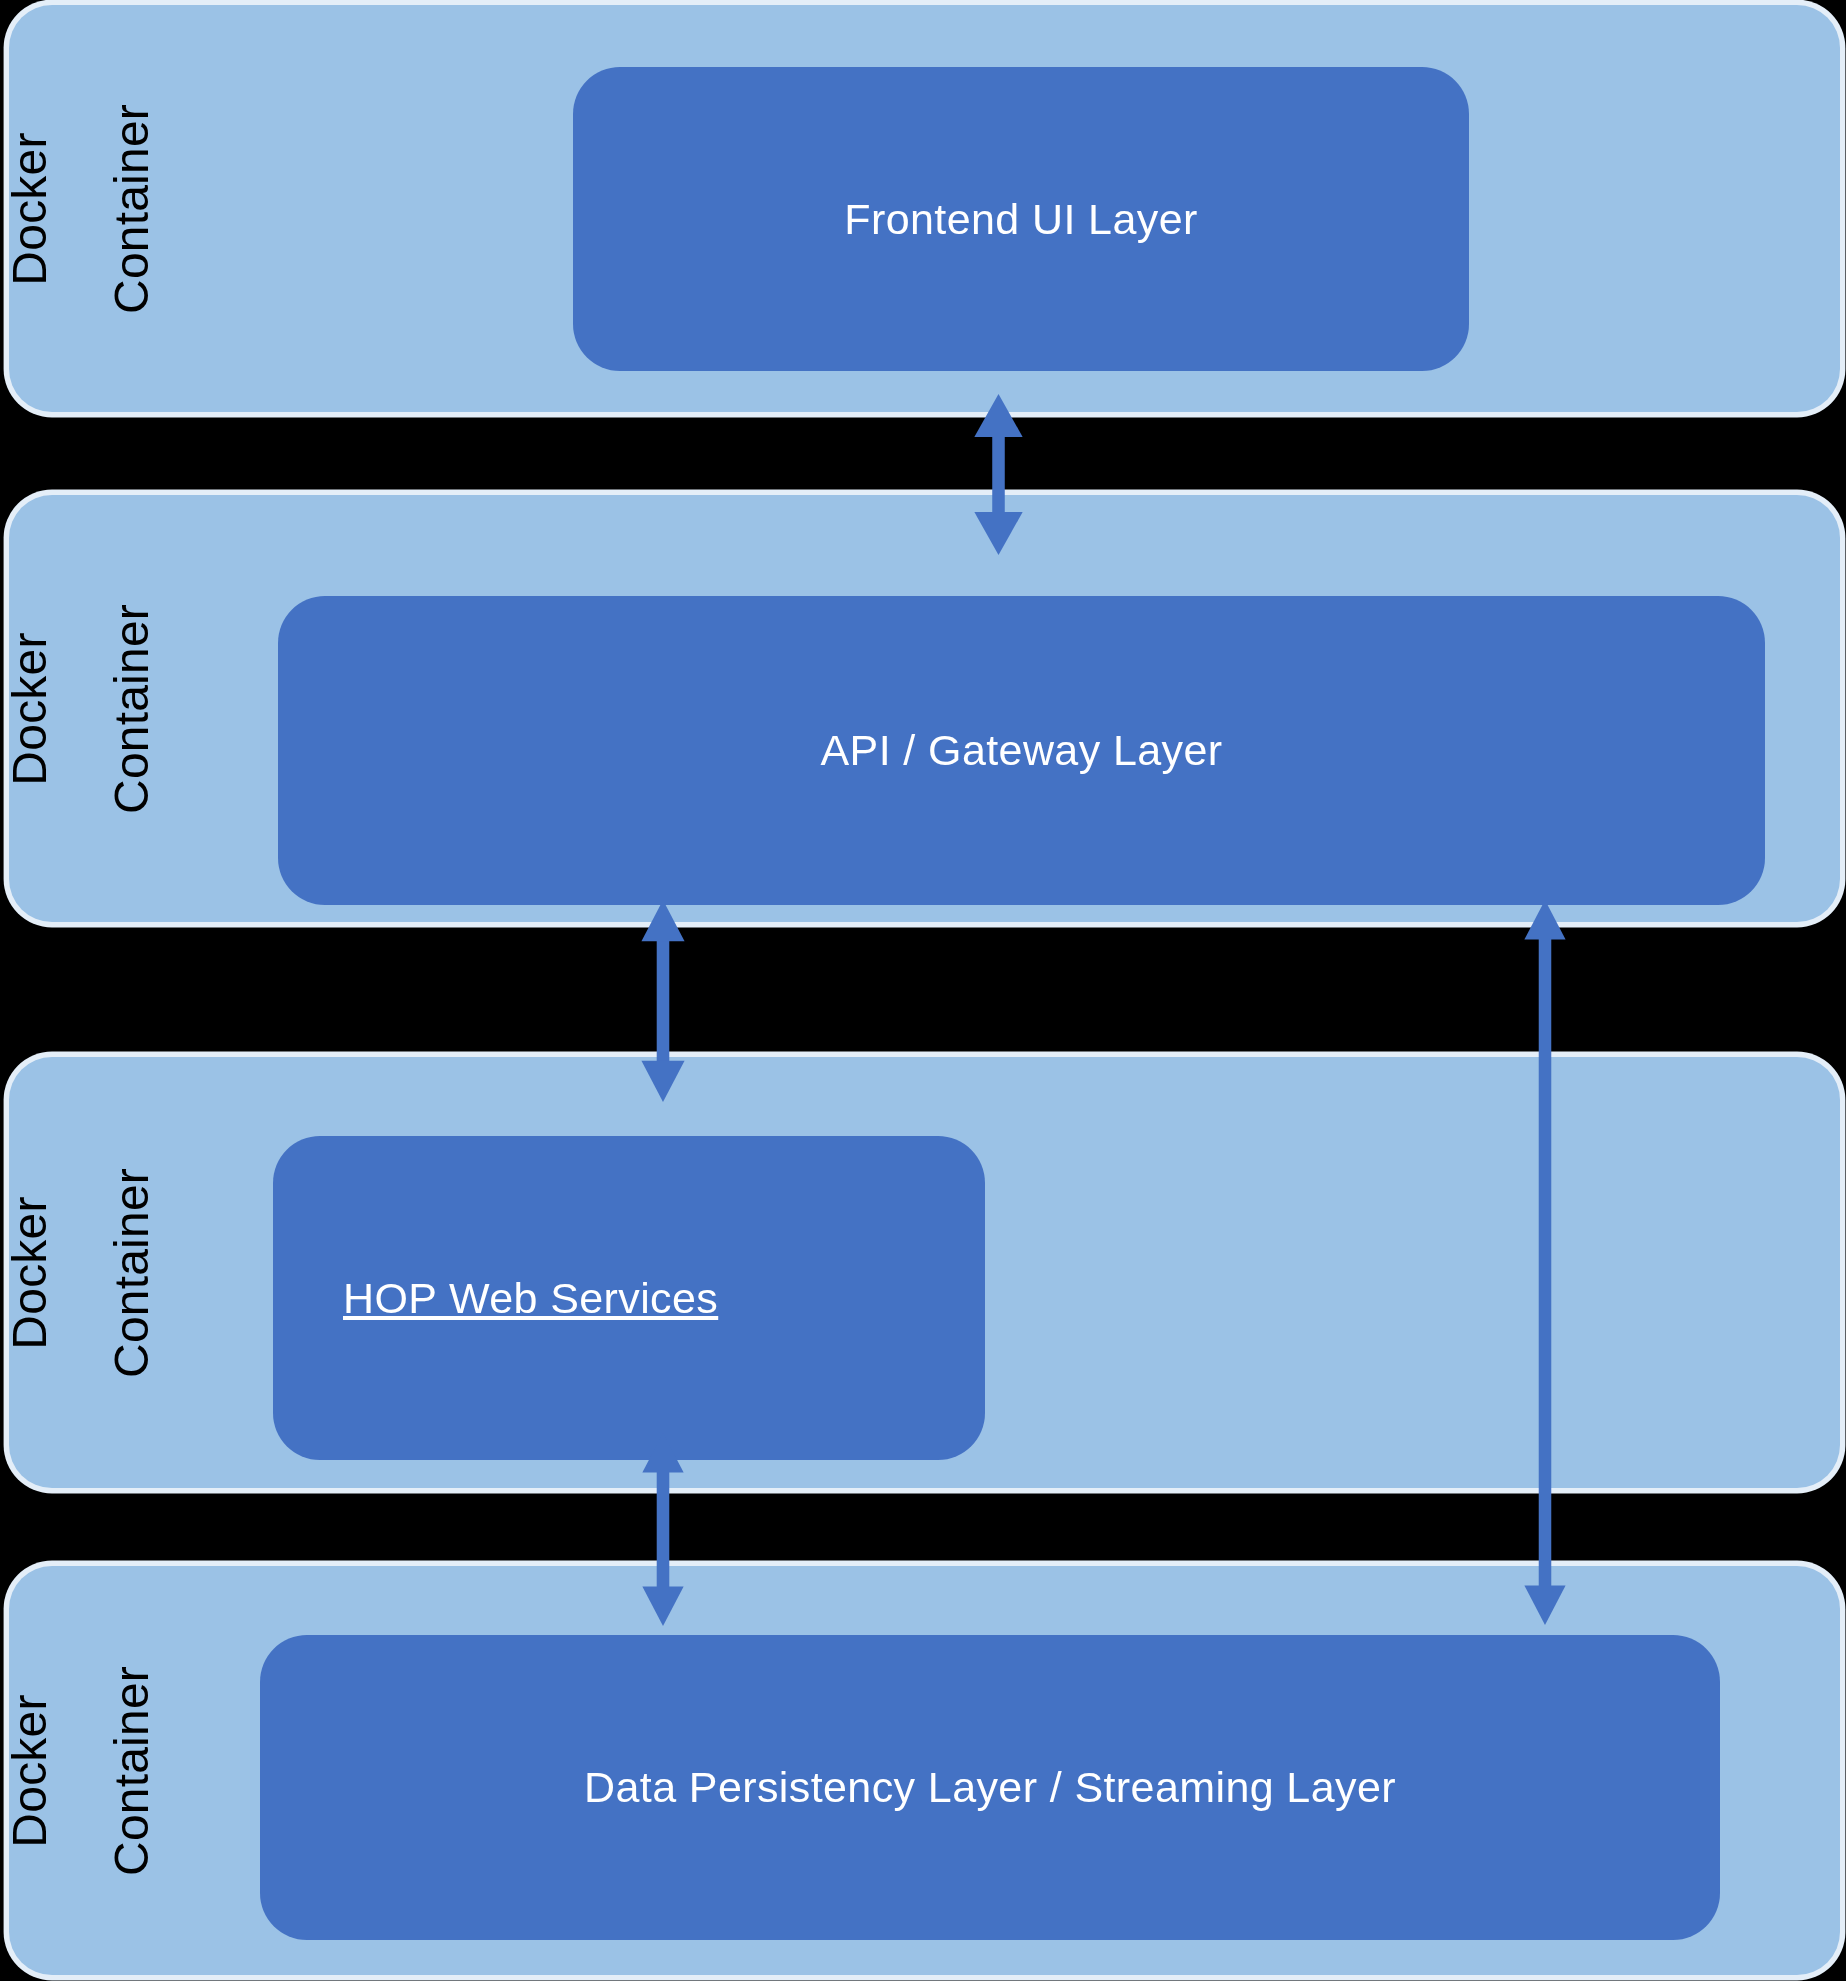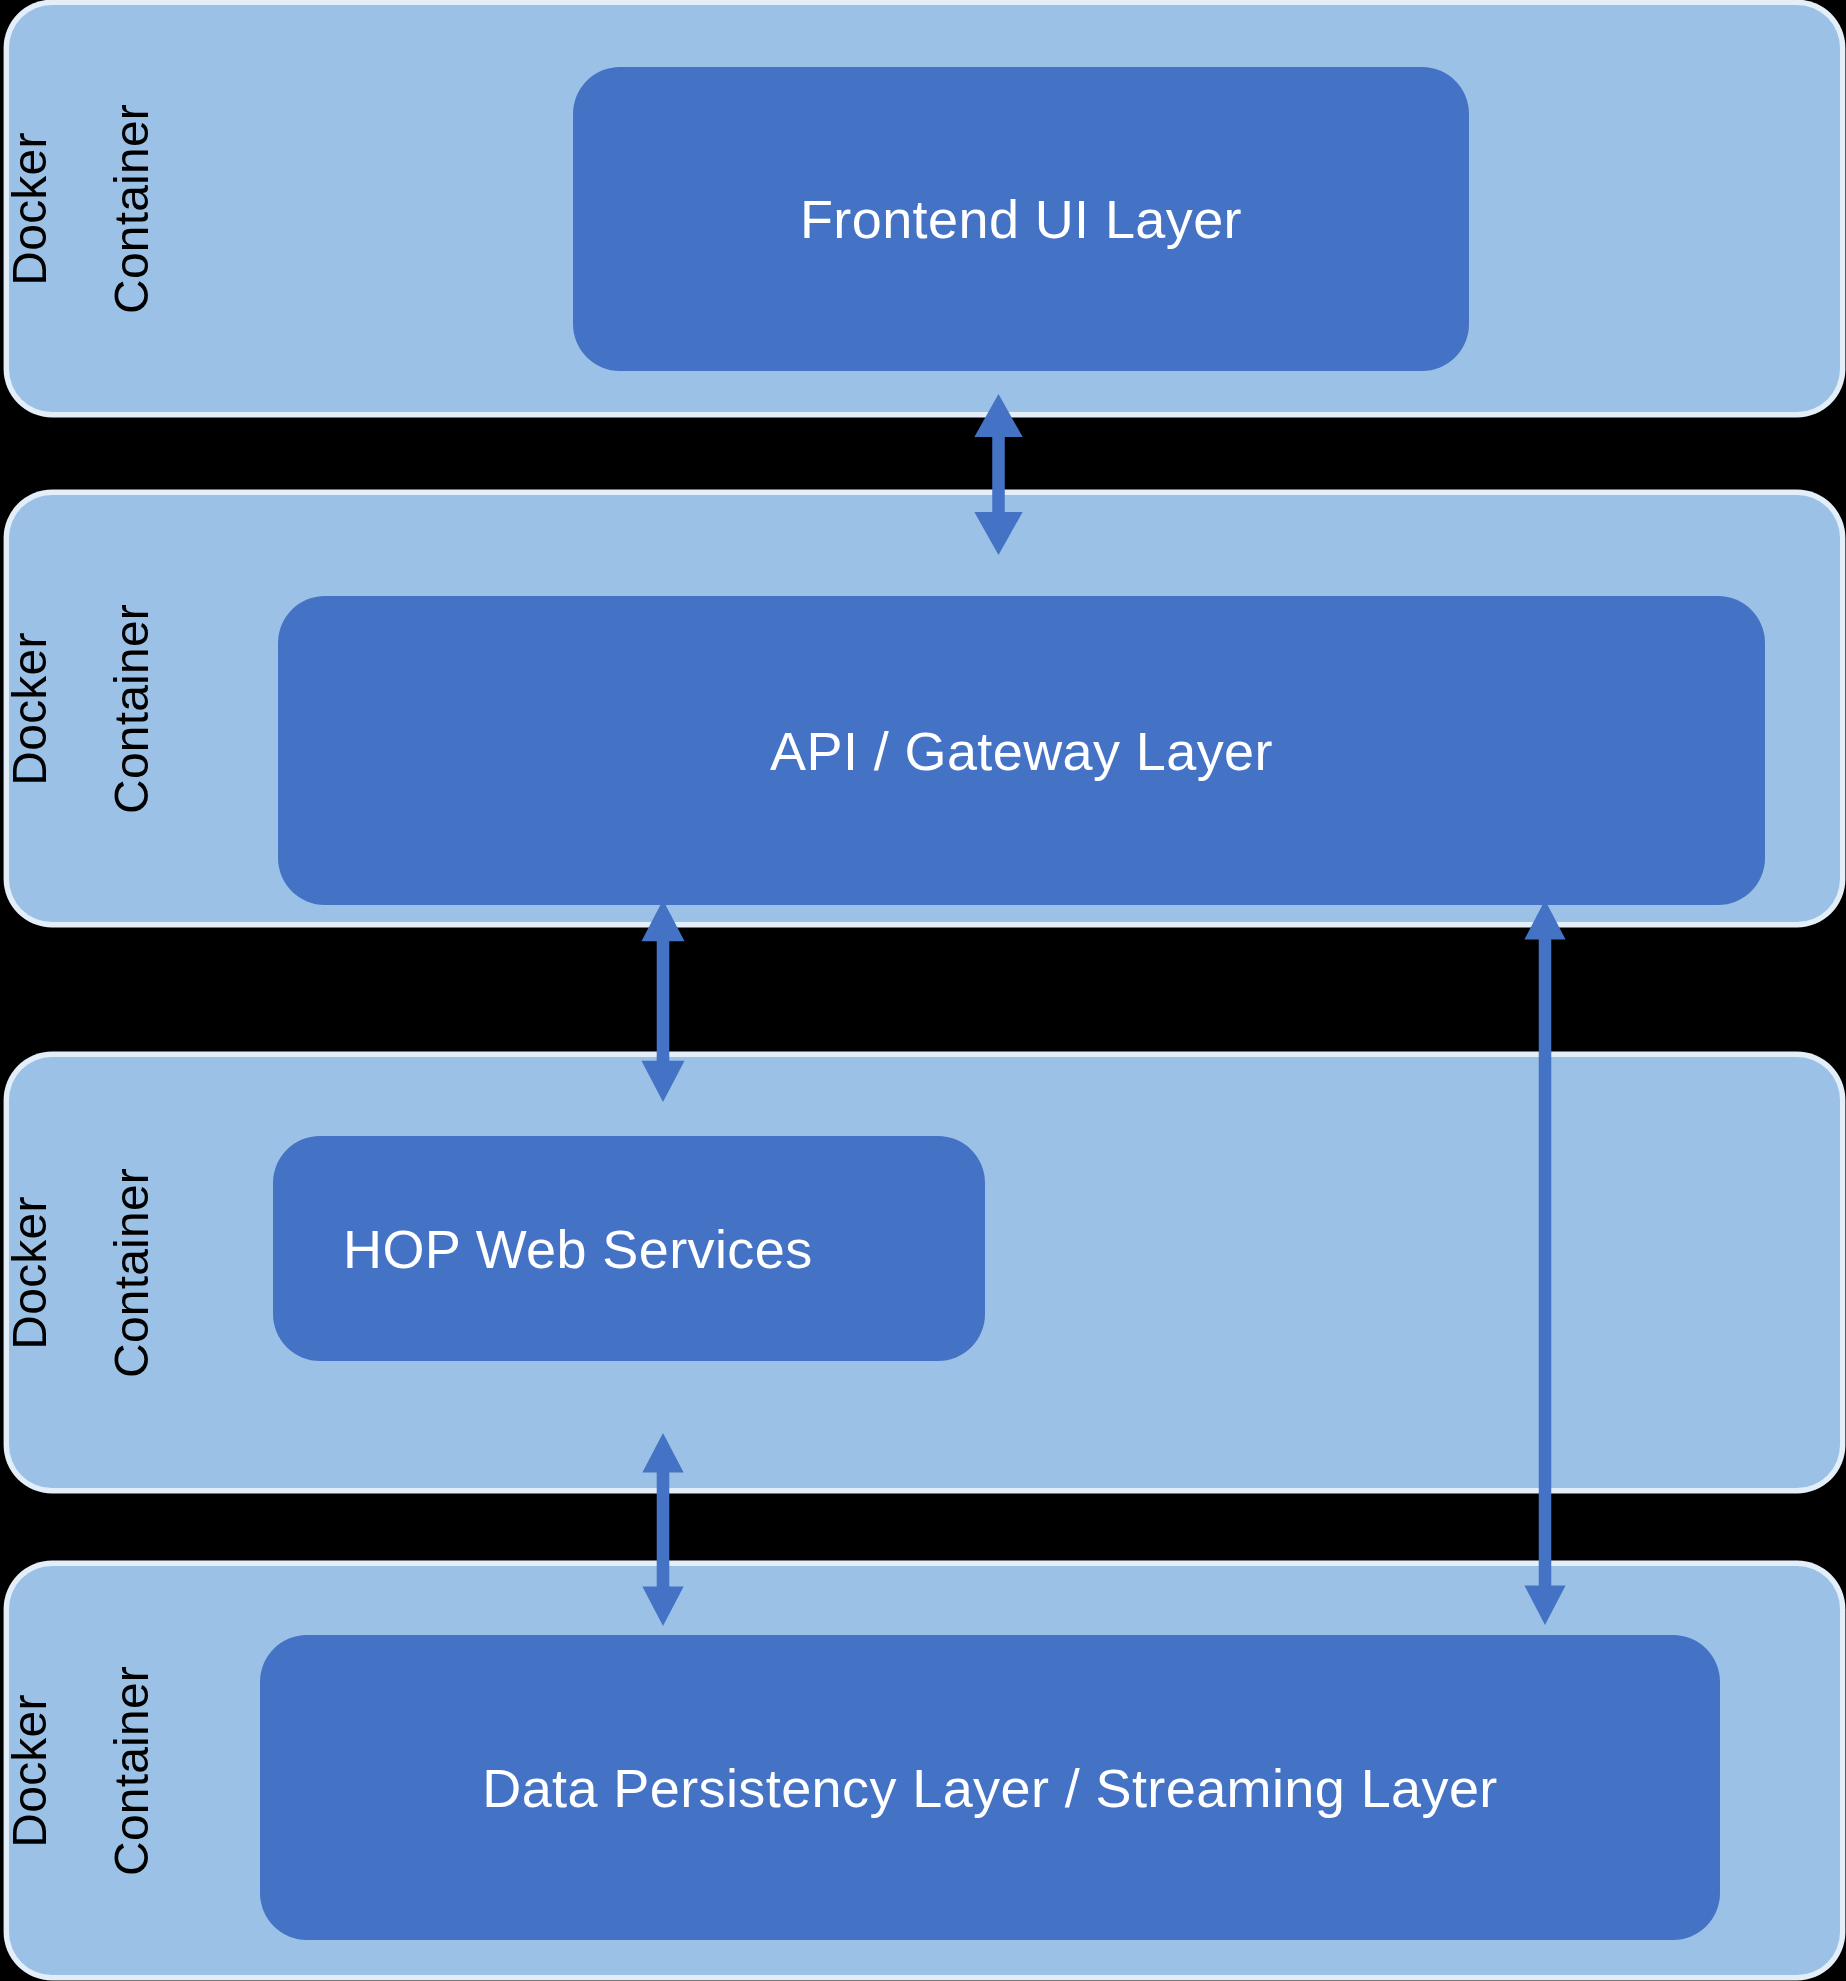--- a/index.html
+++ b/index.html
@@ -48,21 +48,21 @@
 
   
   .layer-box {
     position: absolute;
     background: #4472C4;
     border-radius: 47px;
     display: flex;
     align-items: center;
     justify-content: center;
     color: #FFFFFF;
-    font-size: 54px;
+    font-size: 43px;
     font-weight: 400;
     letter-spacing: 0.4px;
     text-align: center;
     box-sizing: border-box;
     padding: 0 27px;
   }
   .layer-box.left-align {
     justify-content: flex-start;
     padding-left: 70px;
   }
@@ -97,21 +97,21 @@
     <div class="layer-box" style="left:269px; top:101px; width:1487px; height:309px;">
       <span>API / Gateway Layer</span>
     </div>
   </div>
 
   <div class="docker-container" style="left:9px; top:1057px; width:1831px; height:431px;">
     <div class="docker-label">
       <span class="ln">Docker</span>
       <span class="ln">Container</span>
     </div>
-    <div class="layer-box left-align" style="left:264px; top:79px; width:712px; height:225px;">
+    <div class="layer-box left-align" style="left:264px; top:79px; width:712px; height:324px;text-decoration:underline;">
       <span>HOP Web Services</span>
     </div>
   </div>
 
   <div class="docker-container" style="left:9px; top:1566px; width:1831px; height:409px;">
     <div class="docker-label">
       <span class="ln">Docker</span>
       <span class="ln">Container</span>
     </div>
     <div class="layer-box" style="left:251px; top:69px; width:1460px; height:305px;">

